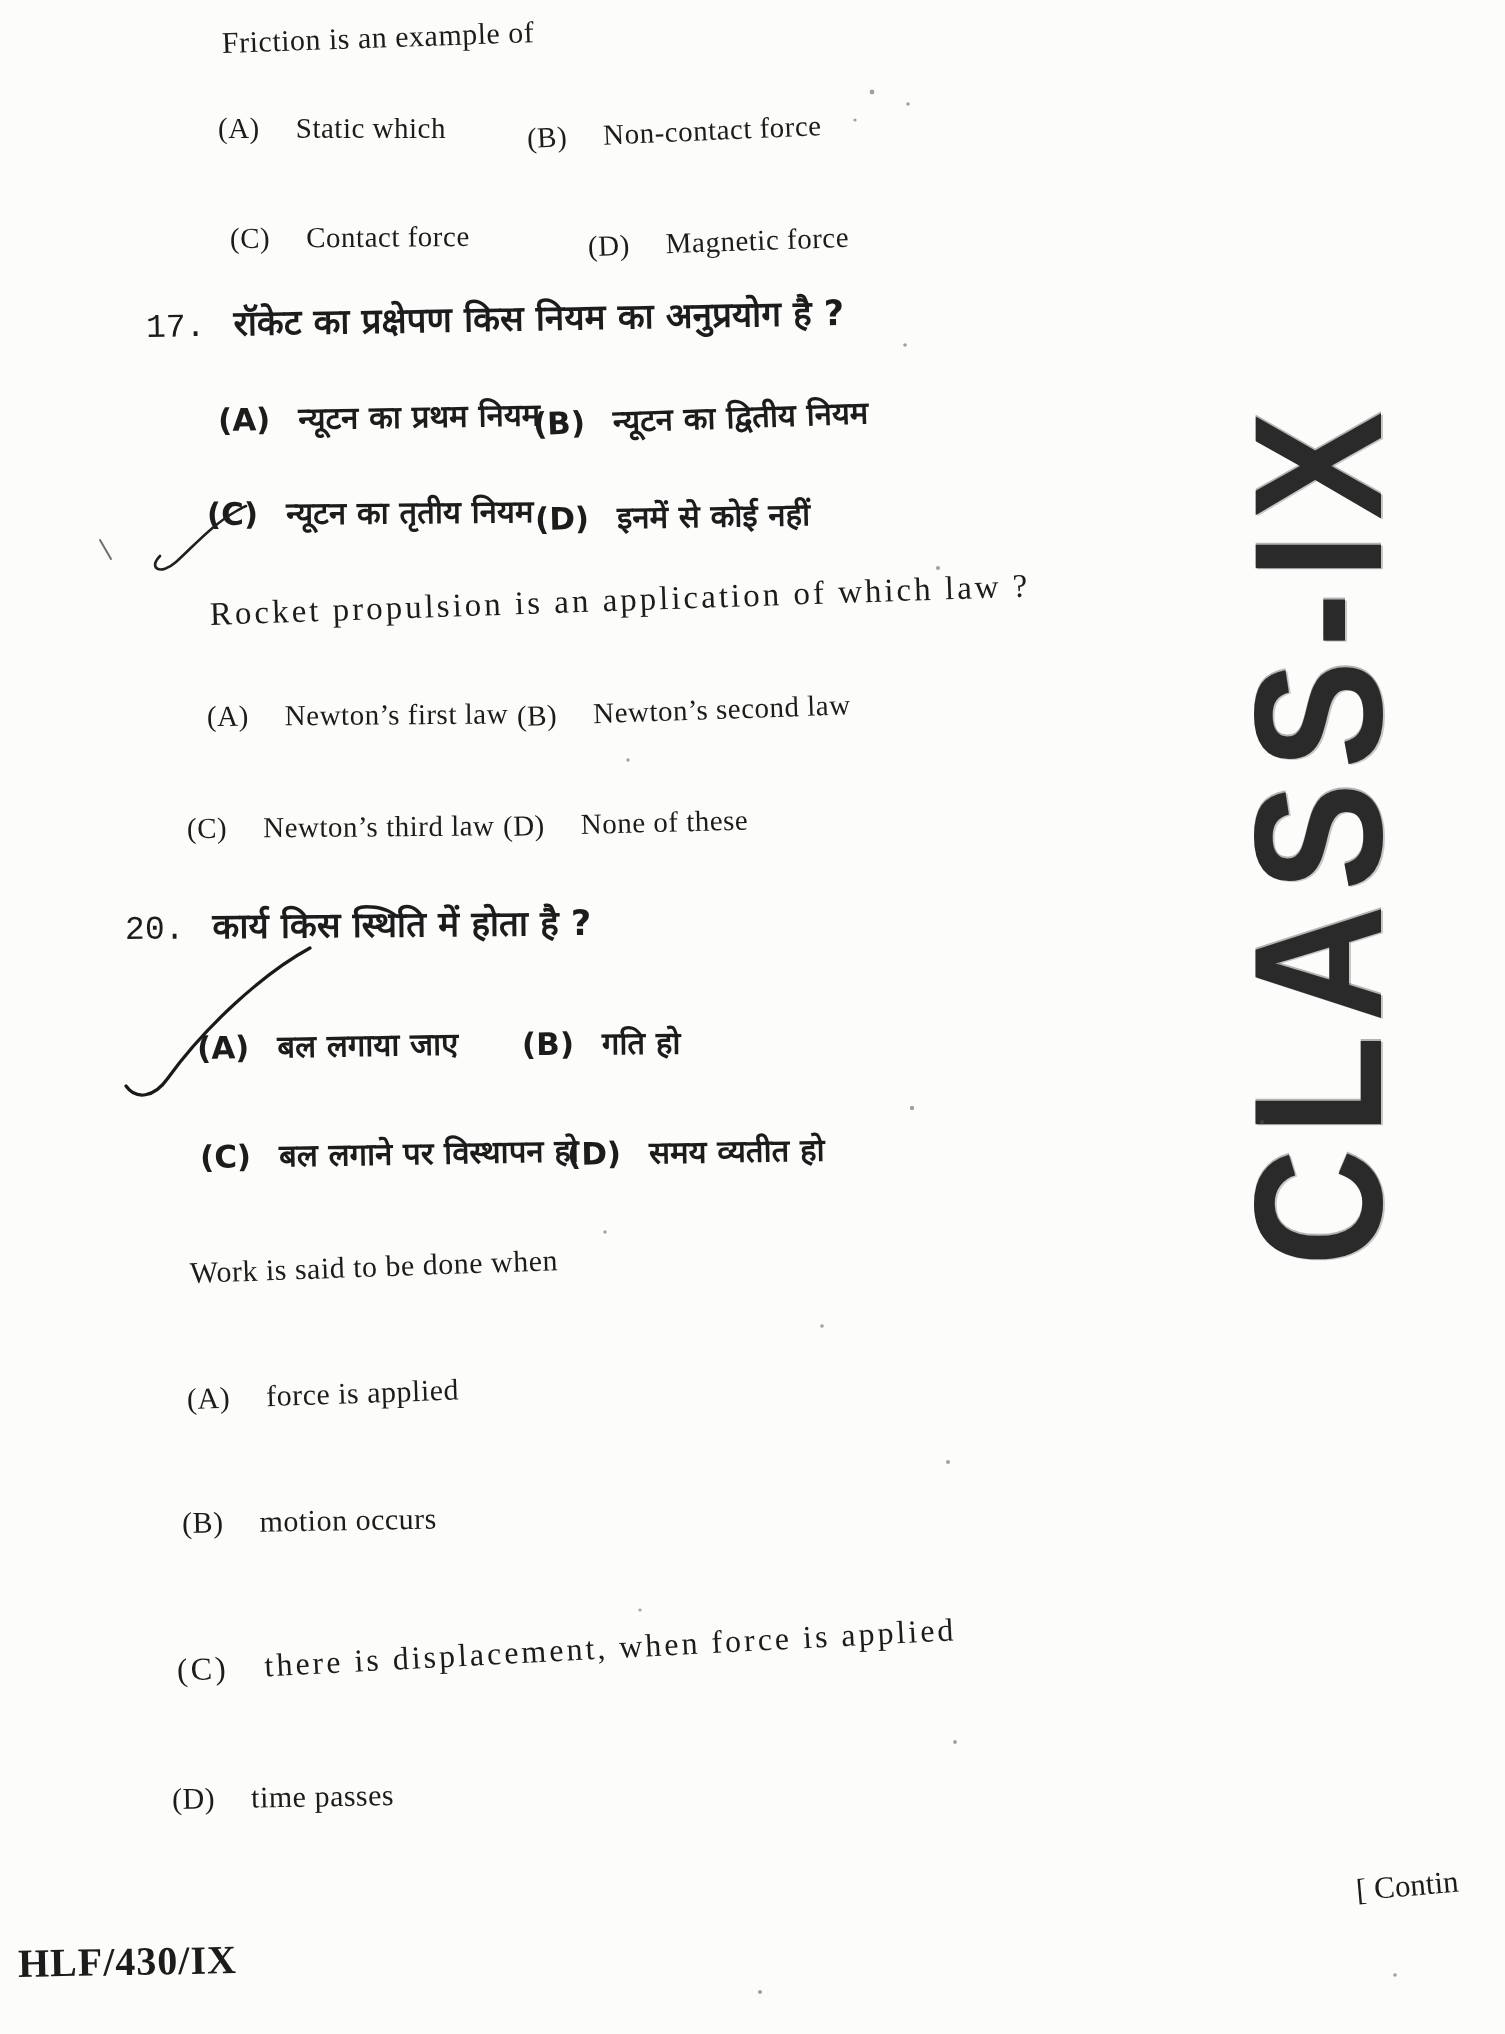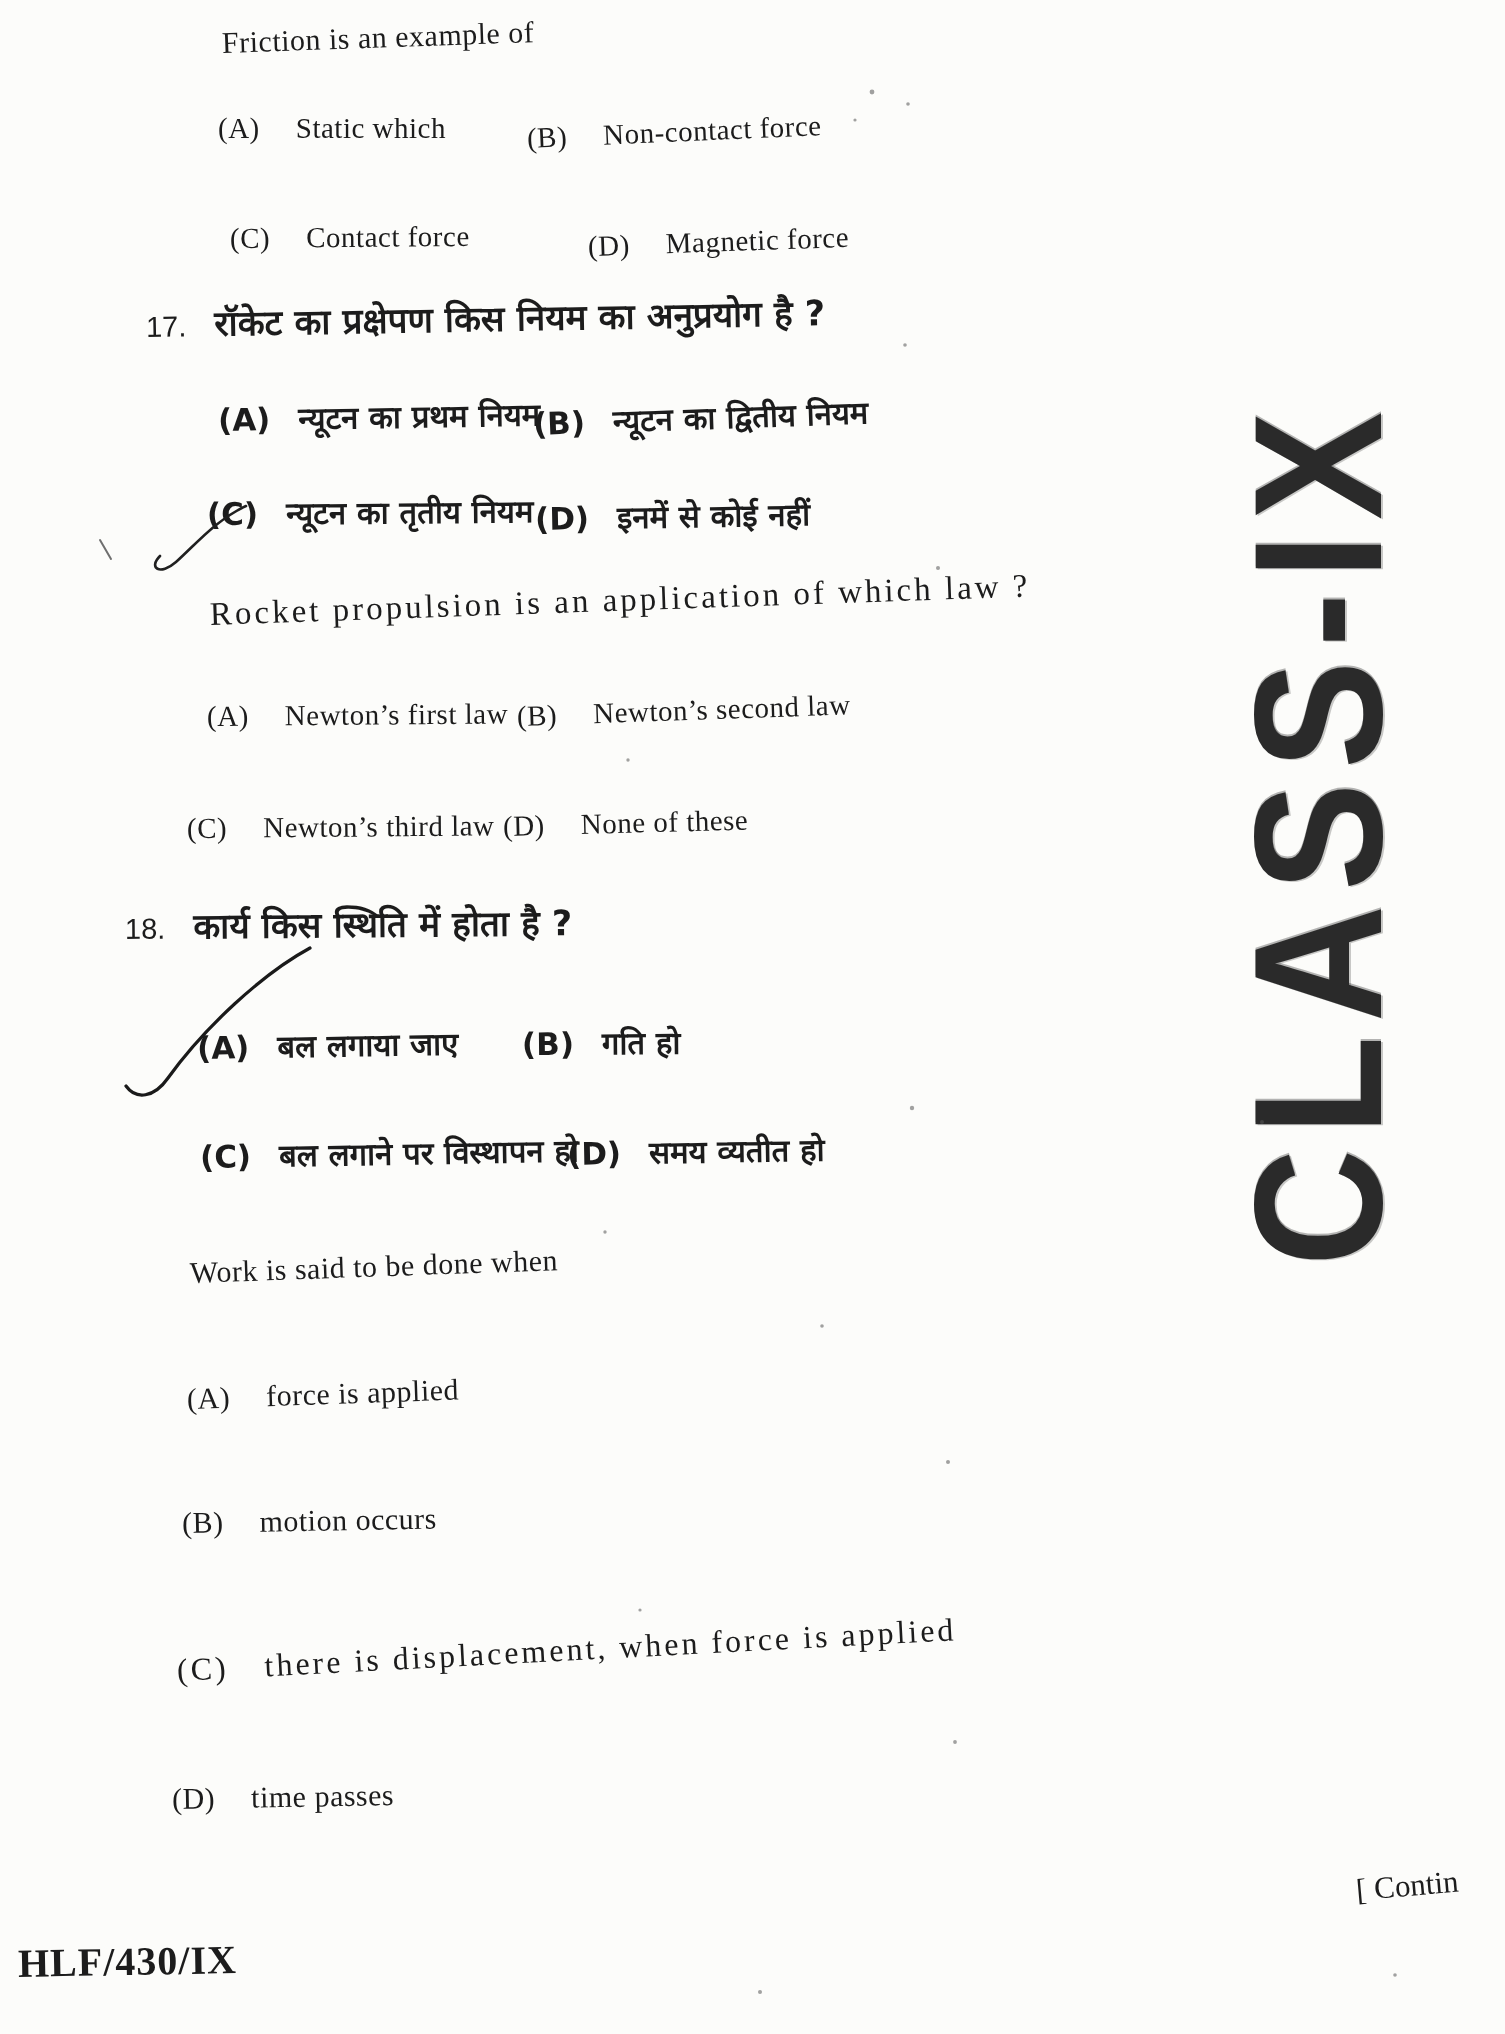--- a/index.html
+++ b/index.html
@@ -12,21 +12,21 @@
     font-family:"Liberation Serif","DejaVu Serif",serif;
   }
   .page { position:absolute; inset:0; }
 
   .line { position:absolute; white-space:nowrap; transform-origin:left center; }
   .en  { font-size:30px; letter-spacing:.5px; }
   .en-sm { font-size:29px; letter-spacing:.5px; }
   .en-wide { font-size:33px; letter-spacing:3px; }
   .hi  { font-size:31px; font-weight:600; font-family:"DejaVu Sans","Liberation Sans",sans-serif; }
   .hi-stem { font-size:35px; font-weight:600; font-family:"DejaVu Sans","Liberation Sans",sans-serif; }
-  .qnum { font-size:29px; margin-right:28px; font-family:Liberation Sans, sans-serif; font-weight:500; }
+  .qnum { font-size:33px; margin-right:28px; font-family:Liberation Mono, monospace; font-weight:500; }
   .lab { display:inline-block; margin-right:36px; }
   .lab-hi { display:inline-block; margin-right:28px; }
 
   .rn05{ transform:rotate(-.5deg);} .rn1{ transform:rotate(-1deg);} .rn15{ transform:rotate(-1.5deg);}
   .rn2{ transform:rotate(-2deg);} .rn25{ transform:rotate(-2.5deg);} .rn3{ transform:rotate(-3deg);}
 
   .watermark-box { position:absolute; left:1200px; top:292px; width:235px; height:1080px; }
   .watermark-box span {
     position:absolute; left:50%; top:50%;
     transform:translate(-50%,-50%) rotate(-90deg) scaleY(1.12);
@@ -95,21 +95,21 @@
     <div class="line en-sm rn05" style="left:187px;top:812px">
       <span class="lab">(C)</span><span>Newton’s third law</span>
     </div>
     <div class="line en-sm rn15" style="left:503px;top:810px">
       <span class="lab">(D)</span><span>None of these</span>
     </div>
   </section>
 
   <section>
     <div class="line rn05" style="left:125px;top:902px">
-      <span class="qnum">18.</span><span class="hi-stem">कार्य किस स्थिति में होता है ?</span>
+      <span class="qnum">20.</span><span class="hi-stem">कार्य किस स्थिति में होता है ?</span>
     </div>
     <div class="line hi rn1" style="left:197px;top:1026px">
       <span class="lab-hi">(A)</span><span>बल लगाया जाए</span>
     </div>
     <div class="line hi rn05" style="left:522px;top:1022px">
       <span class="lab-hi">(B)</span><span>गति हो</span>
     </div>
     <div class="line hi rn1" style="left:200px;top:1135px">
       <span class="lab-hi">(C)</span><span>बल लगाने पर विस्थापन हो</span>
     </div>

